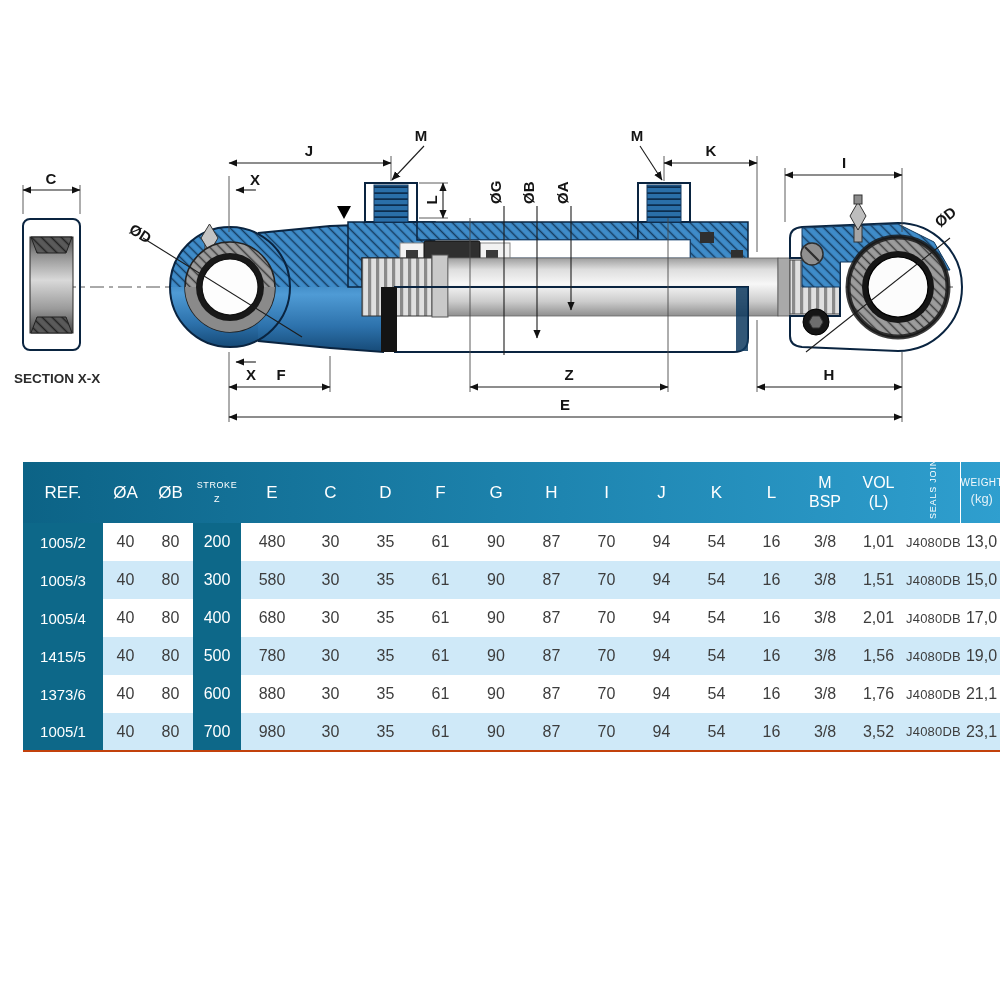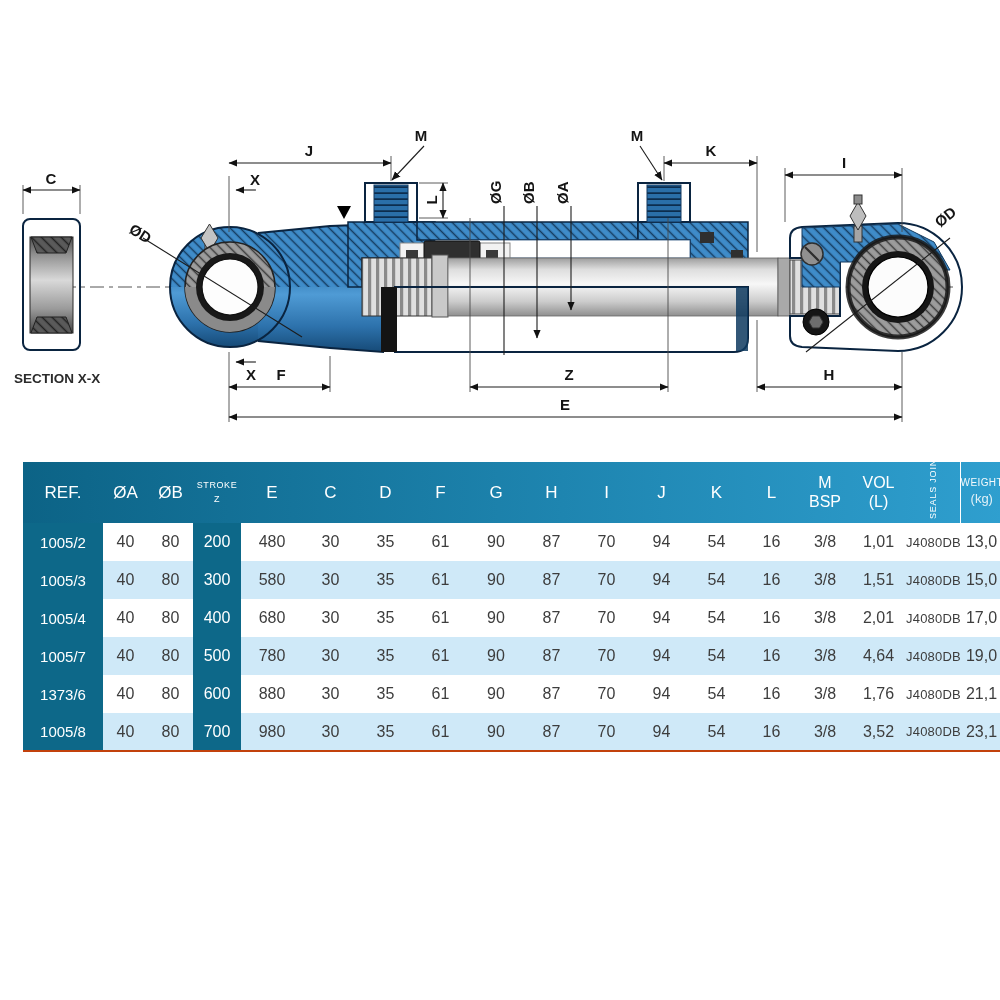--- a/index.html
+++ b/index.html
@@ -382,36 +382,36 @@
       <td>70</td>
         <td>94</td>
         <td>54</td>
       <td>16</td>
         <td>3/8</td>
         <td>2,01</td>
       <td class="c-seals">J4080DBM</td>
         <td>17,0</td>
     </tr>
     <tr>
-      <td class="c-dark c-ref">1005/7</td>
+      <td class="c-dark c-ref">1415/5</td>
       <td>40</td>
         <td>80</td>
       <td class="c-dark">500</td>
       <td>780</td>
         <td>30</td>
         <td>35</td>
       <td>61</td>
         <td>90</td>
         <td>87</td>
       <td>70</td>
         <td>94</td>
         <td>54</td>
       <td>16</td>
         <td>3/8</td>
-        <td>4,64</td>
+        <td>1,56</td>
       <td class="c-seals">J4080DBM</td>
         <td>19,0</td>
     </tr>
     <tr>
       <td class="c-dark c-ref">1373/6</td>
       <td>40</td>
         <td>80</td>
       <td class="c-dark">600</td>
       <td>880</td>
         <td>30</td>
@@ -422,21 +422,21 @@
       <td>70</td>
         <td>94</td>
         <td>54</td>
       <td>16</td>
         <td>3/8</td>
         <td>1,76</td>
       <td class="c-seals">J4080DBM</td>
         <td>21,1</td>
     </tr>
     <tr>
-      <td class="c-dark c-ref">1005/8</td>
+      <td class="c-dark c-ref">1005/1</td>
       <td>40</td>
         <td>80</td>
       <td class="c-dark">700</td>
       <td>980</td>
         <td>30</td>
         <td>35</td>
       <td>61</td>
         <td>90</td>
         <td>87</td>
       <td>70</td>

